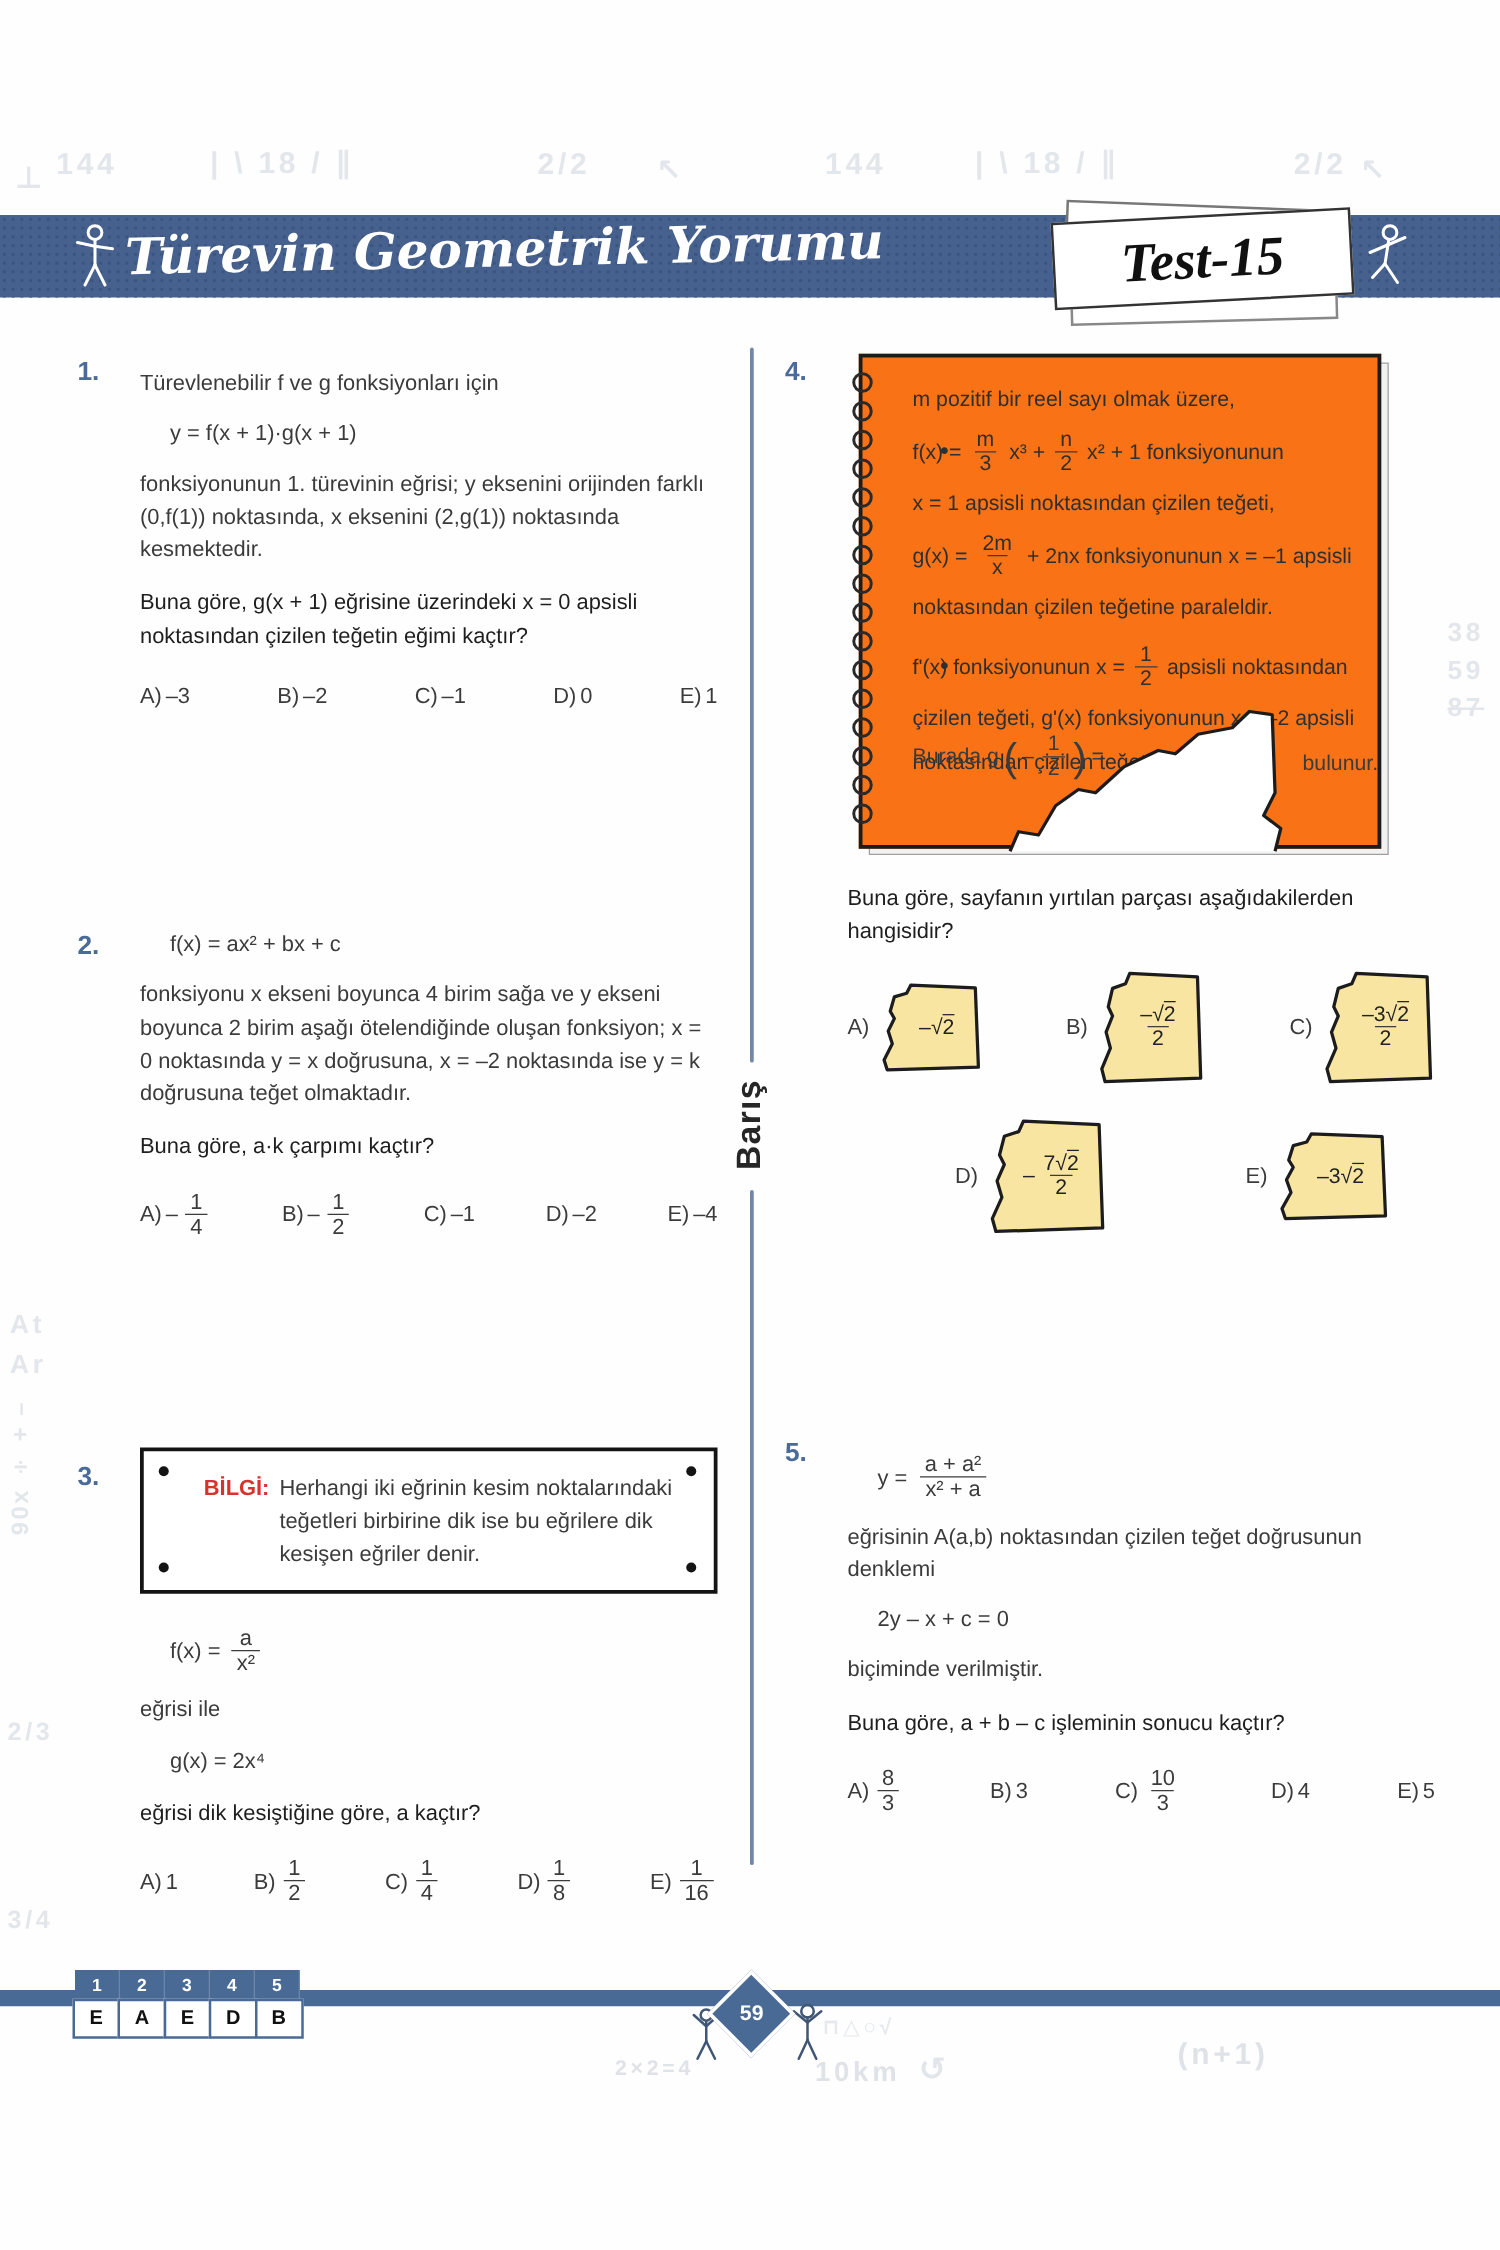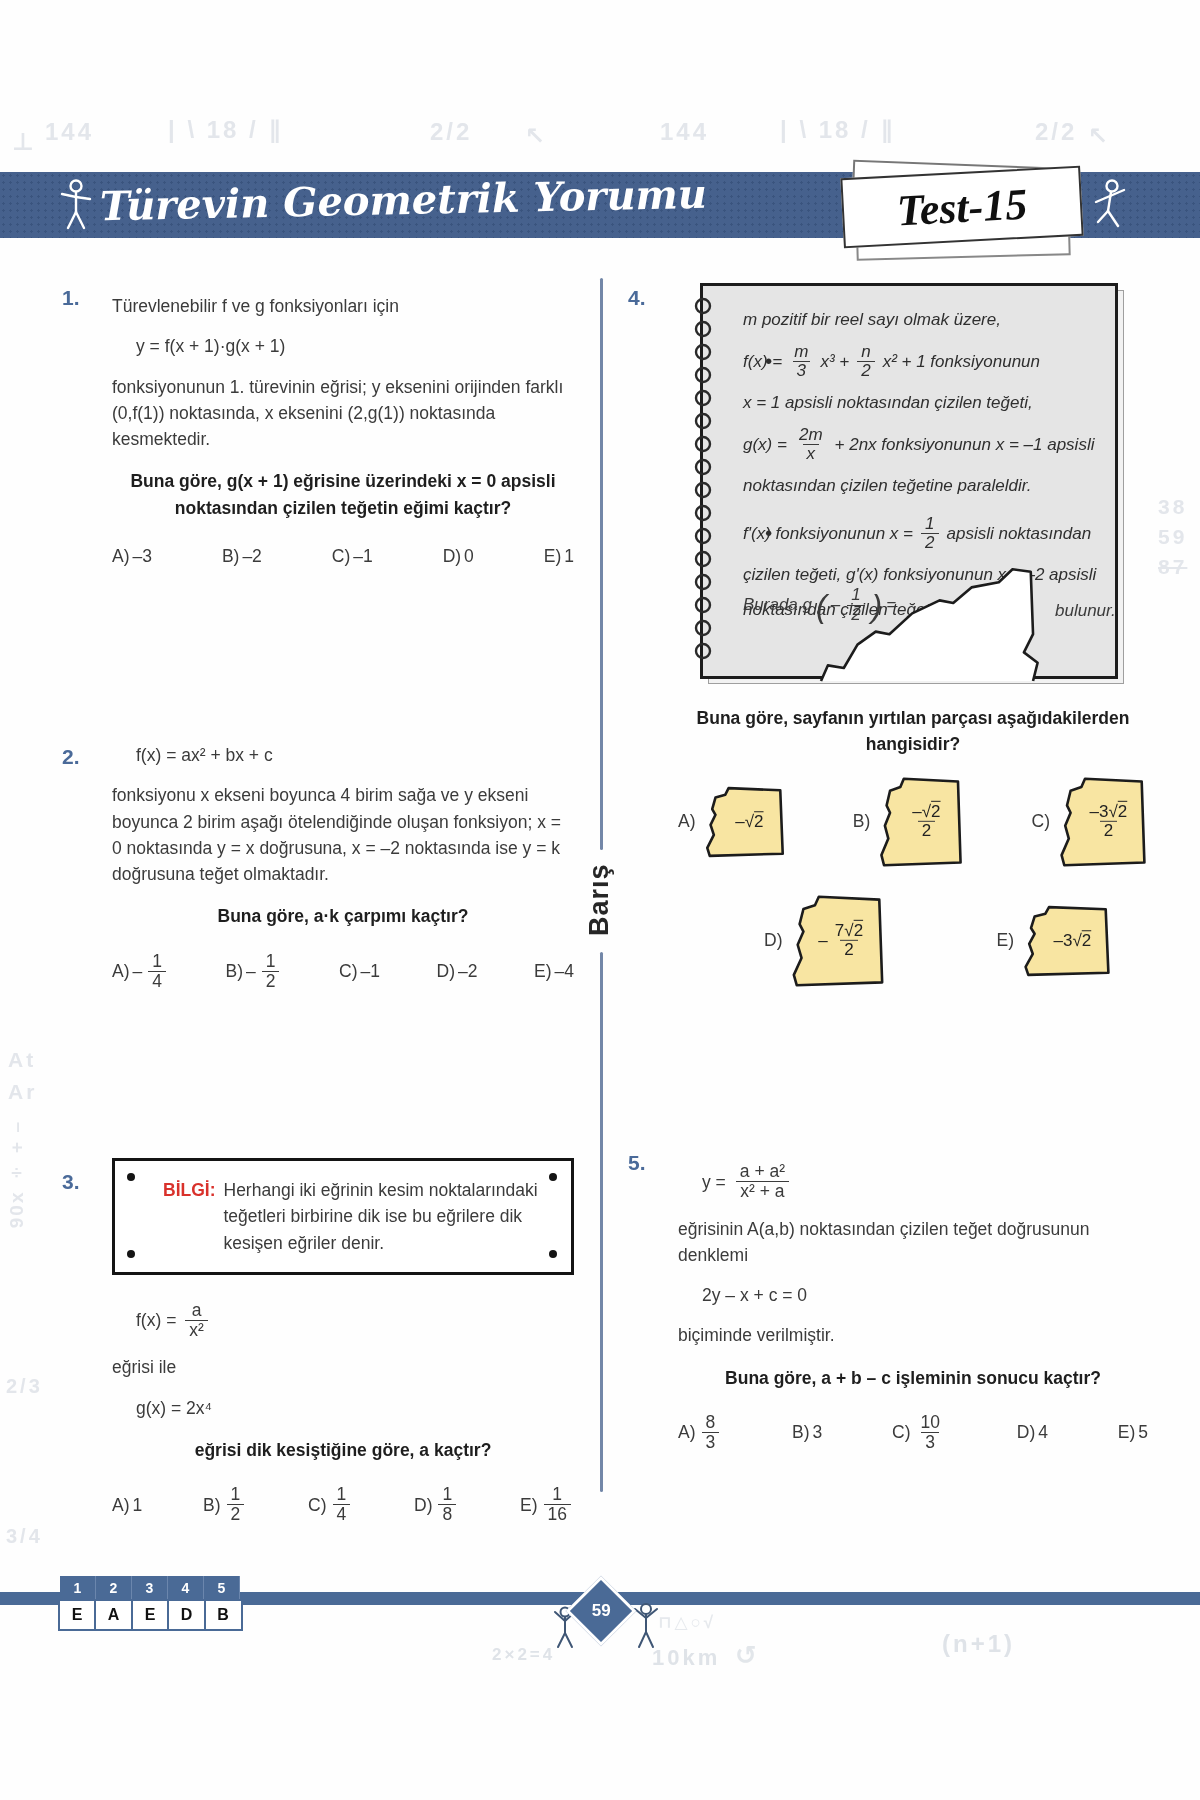--- a/index.html
+++ b/index.html
@@ -26,36 +26,36 @@
   .dseg{position:absolute;left:600px;width:3px;background:#7387a8;border-radius:2px;}
   .publisher{position:absolute;left:584px;top:852px;height:96px;width:34px;
         writing-mode:vertical-rl;transform:rotate(180deg);
         font-weight:700;font-size:27px;color:#262626;letter-spacing:1px;text-align:center;}
 
   
   .q{position:absolute;font-size:17.5px;line-height:1.5;}
   .qnum{position:absolute;left:-50px;top:-1px;font-weight:700;font-size:21px;color:#4a6a99;}
   .formula{margin:14px 0 14px 24px;}
   .para{margin:10px 0;}
-  .prompt{font-weight:700;color:#1e1e1e;margin:16px 0 10px 0;text-align:center;}
+  .prompt{font-weight:400;color:#1e1e1e;margin:16px 0 10px 0;}
   .opts{display:flex;justify-content:space-between;align-items:center;margin-top:22px;}
   .opt{display:inline-flex;align-items:center;gap:3px;font-size:17.5px;}
   .frac{display:inline-flex;flex-direction:column;align-items:center;line-height:1.1;vertical-align:middle;margin:0 3px;}
   .frac .fn{padding:0 4px;}
   .frac .fd{border-top:1.7px solid #3b3b3b;padding:0 4px;}
   .rad{text-decoration:overline;}
 
   
   .bilgi{position:relative;border:3px solid #141414;padding:16px 20px 16px 24px;display:flex;gap:8px;background:#fff;}
   .bilgi .lbl{color:#d9312b;font-weight:700;white-space:nowrap;}
   .bdot{position:absolute;width:8px;height:8px;border-radius:50%;background:#141414;}
 
   
-  .note{position:relative;margin-left:22px;width:412px;height:390px;background:#e5e5e5;border:3px solid #1c1c1c;
-        box-shadow:7px 6px 0 -2px #f2f2f2,7px 6px 0 -1px #9f9f9f;font-style:italic;}
+  .note{position:relative;margin-left:9px;width:412px;height:390px;background:#f97316;border:3px solid #1c1c1c;
+        box-shadow:7px 6px 0 -2px #f2f2f2,7px 6px 0 -1px #9f9f9f;}
   .note-inner{padding:22px 16px 0 40px;font-size:17px;line-height:1.45;color:#2f2f2f;}
   .note .row{display:flex;align-items:center;flex-wrap:nowrap;gap:5px;margin:6px 0;white-space:nowrap;}
   .note .bullet{position:absolute;left:22px;font-size:20px;}
   .spiral{position:absolute;left:-17px;top:10px;}
   .gap-svg{position:absolute;left:118px;bottom:-5px;width:228px;height:130px;overflow:visible;}
   .burada{position:absolute;left:40px;top:300px;display:flex;align-items:center;gap:4px;font-size:17px;}
   .bulunur{position:absolute;left:352px;top:312px;font-size:17px;}
   .bigp{font-size:32px;font-weight:400;line-height:0;position:relative;top:1px;}
 
   

